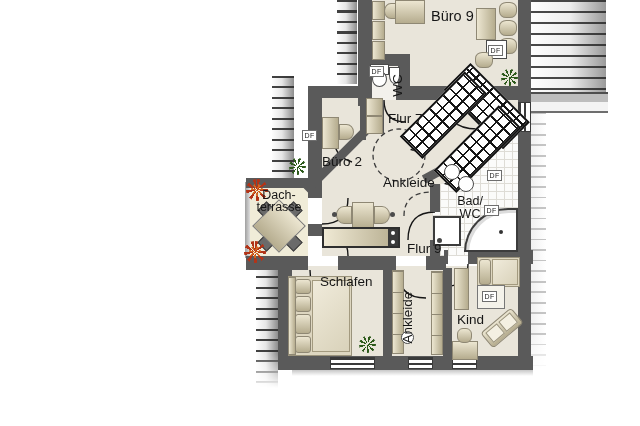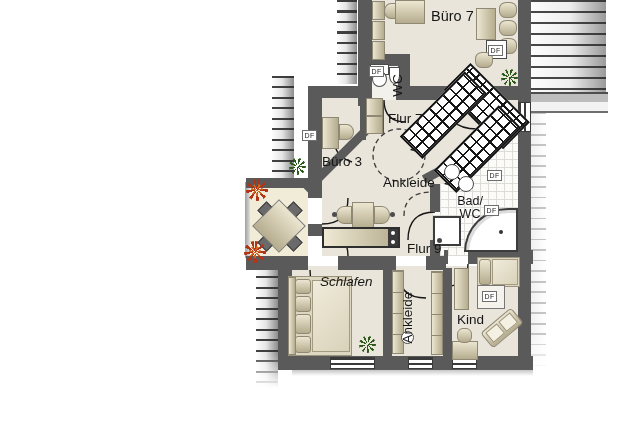--- a/index.html
+++ b/index.html
@@ -198,27 +198,31 @@
     <div class="abs" style="left:20px;top:2px;width:15px;height:13px;background:#f4f0e2;border:1px solid #9a937c;"></div>
   </div>
 
   <div class="df" style="left:488px;top:45px;">DF</div>
   <div class="df" style="left:369px;top:66px;">DF</div>
   <div class="df" style="left:302px;top:130px;">DF</div>
   <div class="df" style="left:487px;top:170px;">DF</div>
   <div class="df" style="left:484px;top:205px;">DF</div>
   <div class="df" style="left:482px;top:291px;">DF</div>
 
-  <div class="lbl" style="left:431px;top:8px;font-size:14.5px;">Büro 7</div>
+  <div class="lbl" style="left:431px;top:8px;font-size:14.5px;">Büro 9</div>
   <div class="lbl vlbl" style="left:380px;top:78px;width:34px;text-align:center;">WC</div>
   <div class="lbl" style="left:388px;top:111px;">Flur 7</div>
-  <div class="lbl" style="left:316px;top:154px;width:52px;text-align:center;">Büro 3</div>
+  <div class="lbl" style="left:316px;top:154px;width:52px;text-align:center;">Büro 2</div>
   <div class="lbl" style="left:383px;top:175px;">Ankleide</div>
+  <div class="lbl" style="left:248px;top:189px;width:62px;text-align:center;font-size:12.5px;line-height:12px;">
+    <span>Dach-</span><br>
+    <span>terrasse</span>
+  </div>
   <div class="lbl" style="left:448px;top:195px;width:44px;text-align:center;font-size:12.5px;line-height:13px;">
     <span>Bad/</span><br>
     <span>WC</span>
   </div>
   <div class="lbl" style="left:407px;top:241px;">Flur 9</div>
-  <div class="lbl" style="left:320px;top:274px;font-style:italic;">Schlafen</div>
+  <div class="lbl" style="left:320px;top:274px;">Schlafen</div>
   <div class="lbl vlbl" style="left:379px;top:310px;width:56px;text-align:center;">Ankleide</div>
   <div class="lbl" style="left:457px;top:312px;">Kind</div>
 
 </div>
 
 </body></html>

